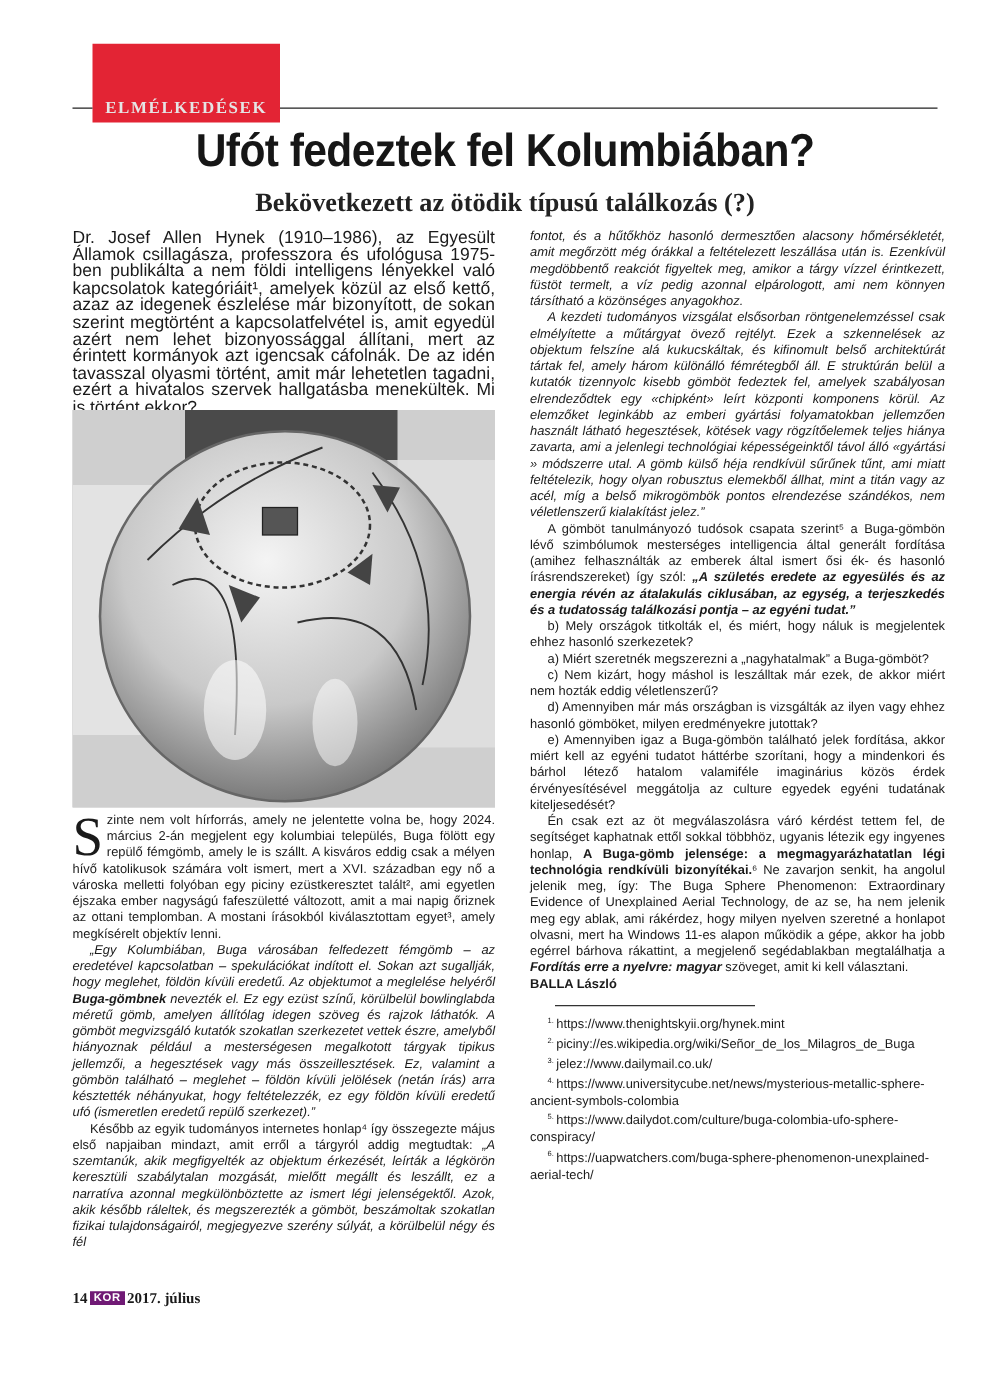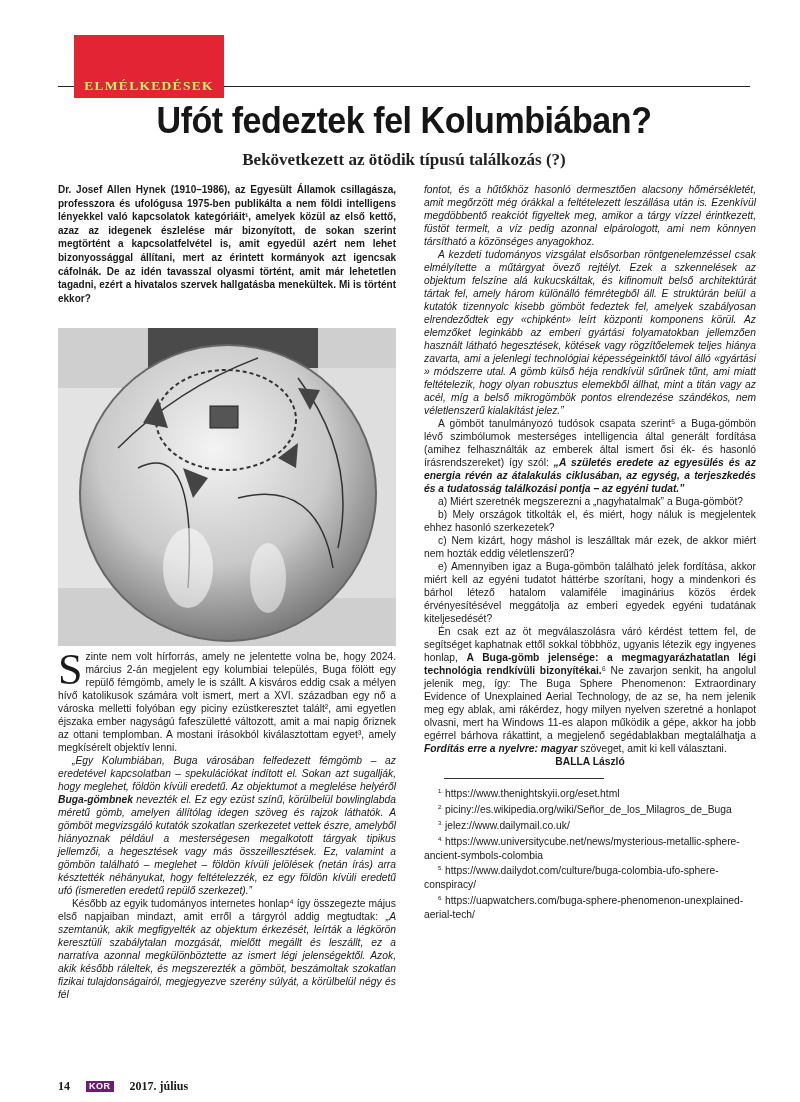--- a/index.html
+++ b/index.html
@@ -1,39 +1,39 @@
 <!DOCTYPE html>
 <html><head>
 <meta charset="utf-8">
 <style>
   html,body{margin:0;padding:0;background:#fff;}
   body{width:800px;height:1102px;position:relative;overflow:hidden;font-family:"Liberation Sans",sans-serif;color:#1a1a1a;}
   .section-tag{position:absolute;left:74px;top:35px;width:150px;height:63px;background:#e32434;}
-  .section-tag span{position:absolute;left:0;right:0;bottom:4px;text-align:center;color:#bef264;font-family:"Liberation Serif",serif;font-weight:bold;font-size:13.5px;letter-spacing:1.3px;}
+  .section-tag span{position:absolute;left:0;right:0;bottom:4px;text-align:center;color:#e5e5e5;font-family:"Liberation Serif",serif;font-weight:bold;font-size:13.5px;letter-spacing:1.3px;}
   .rule{position:absolute;top:86px;height:1px;background:#222;}
   .rule.l{left:58px;width:16px;}
   .rule.r{left:224px;width:526px;}
   .title{position:absolute;left:58px;width:692px;top:100px;text-align:center;font-family:"Liberation Sans",sans-serif;font-weight:bold;font-size:37px;letter-spacing:-0.5px;color:#161616;transform:scaleX(0.92);}
-  .subtitle{position:absolute;left:58px;width:692px;top:150px;text-align:center;font-family:"Liberation Serif",serif;font-weight:bold;font-size:17px;color:#222;}
+  .subtitle{position:absolute;left:58px;width:692px;top:150px;text-align:center;font-family:"Liberation Serif",serif;font-weight:bold;font-size:21px;color:#222;}
   .col{position:absolute;font-size:10.3px;line-height:13px;text-align:justify;}
   .col p{margin:0;}
   .left{left:58px;width:338px;}
   .right{left:424px;width:332px;}
-  .lead{top:183px;font-weight:bold;font-size:10px;line-height:13.6px;}
+  .lead{top:183px;font-weight:normal;font-size:14px;line-height:13.6px;}
   .photo{position:absolute;left:58px;top:328px;width:338px;height:318px;background:#bdbdbd;overflow:hidden;}
   .body1{top:650px;}
   .ind{text-indent:14px;}
   .it{font-style:italic;}
   .drop{float:left;font-family:"Liberation Serif",serif;font-size:44px;line-height:36px;margin:2px 3px 0 0;}
   .right-top{top:183px;}
-  .author{text-align:center;font-weight:bold;margin-top:1px;}
+  .author{text-align:left;font-weight:bold;margin-top:1px;}
   .fn-rule{width:160px;height:1px;background:#333;margin:10px 0 6px 20px;}
   .fn p{margin:0;font-size:10.3px;line-height:13.5px;}
   .fn .n{font-size:6px;vertical-align:super;margin-right:2px;}
-  .folio{position:absolute;left:58px;top:1079px;font-family:"Liberation Serif",serif;font-weight:bold;font-size:12px;display:flex;align-items:center;gap:16px;}
+  .folio{position:absolute;left:58px;top:1031px;font-family:"Liberation Serif",serif;font-weight:bold;font-size:12px;display:flex;align-items:center;gap:2px;}
   .logo{background:#701a75;color:#fff;font-family:"Liberation Sans",sans-serif;font-weight:bold;font-size:9px;padding:0 3px;line-height:11px;letter-spacing:0.5px;}
 </style>
 </head>
 <body>
 
 <div class="section-tag">
     <span>ELMÉLKEDÉSEK</span>
   </div>
 <div class="rule l"></div>
 <div class="rule r"></div>
@@ -80,29 +80,30 @@
 <div class="col left body1">
   <p><span class="drop">S</span><span>zinte nem volt hírforrás, amely ne jelentette volna be, hogy 2024. március 2-án megjelent egy kolumbiai település, Buga fölött egy repülő fémgömb, amely le is szállt. A kisváros eddig csak a mélyen hívő katolikusok számára volt ismert, mert a XVI. században egy nő a városka melletti folyóban egy piciny ezüstkeresztet talált², ami egyetlen éjszaka ember nagyságú fafeszületté változott, amit a mai napig őriznek az ottani templomban. A mostani írásokból kiválasztottam egyet³, amely megkísérelt objektív lenni.</span></p>
   <p class="ind it"><span>„Egy Kolumbiában, Buga városában felfedezett fémgömb – az eredetével kapcsolatban – spekulációkat indított el. Sokan azt sugallják, hogy meglehet, földön kívüli eredetű. Az objektumot a meglelése helyéről </span><b>Buga-gömbnek</b><span> nevezték el. Ez egy ezüst színű, körülbelül bowlinglabda méretű gömb, amelyen állítólag idegen szöveg és rajzok láthatók. A gömböt megvizsgáló kutatók szokatlan szerkezetet vettek észre, amelyből hiányoznak például a mesterségesen megalkotott tárgyak tipikus jellemzői, a hegesztések vagy más összeillesztések. Ez, valamint a gömbön található – meglehet – földön kívüli jelölések (netán írás) arra késztették néhányukat, hogy feltételezzék, ez egy földön kívüli eredetű ufó (ismeretlen eredetű repülő szerkezet).”</span></p>
   <p class="ind"><span>Később az egyik tudományos internetes honlap⁴ így összegezte május első napjaiban mindazt, amit erről a tárgyról addig megtudtak:</span> <span class="it">„A szemtanúk, akik megfigyelték az objektum érkezését, leírták a légkörön keresztüli szabálytalan mozgását, mielőtt megállt és leszállt, ez a narratíva azonnal megkülönböztette az ismert légi jelenségektől. Azok, akik később ráleltek, és megszerezték a gömböt, beszámoltak szokatlan fizikai tulajdonságairól, megjegyezve szerény súlyát, a körülbelül négy és fél</span></p>
 </div>
 
 <div class="col right right-top">
   <p class="it">fontot, és a hűtőkhöz hasonló dermesztően alacsony hőmérsékletét, amit megőrzött még órákkal a feltételezett leszállása után is. Ezenkívül megdöbbentő reakciót figyeltek meg, amikor a tárgy vízzel érintkezett, füstöt termelt, a víz pedig azonnal elpárologott, ami nem könnyen társítható a közönséges anyagokhoz.</p>
   <p class="ind it">A kezdeti tudományos vizsgálat elsősorban röntgenelemzéssel csak elmélyítette a műtárgyat övező rejtélyt. Ezek a szkennelések az objektum felszíne alá kukucskáltak, és kifinomult belső architektúrát tártak fel, amely három különálló fémrétegből áll. E struktúrán belül a kutatók tizennyolc kisebb gömböt fedeztek fel, amelyek szabályosan elrendeződtek egy «chipként» leírt központi komponens körül. Az elemzőket leginkább az emberi gyártási folyamatokban jellemzően használt látható hegesztések, kötések vagy rögzítőelemek teljes hiánya zavarta, ami a jelenlegi technológiai képességeinktől távol álló «gyártási » módszerre utal. A gömb külső héja rendkívül sűrűnek tűnt, ami miatt feltételezik, hogy olyan robusztus elemekből állhat, mint a titán vagy az acél, míg a belső mikrogömbök pontos elrendezése szándékos, nem véletlenszerű kialakítást jelez.”</p>
   <p class="ind"><span>A gömböt tanulmányozó tudósok csapata szerint⁵ a Buga-gömbön lévő szimbólumok mesterséges intelligencia által generált fordítása (amihez felhasználták az emberek által ismert ősi ék- és hasonló írásrendszereket) így szól: </span><b class="it">„A születés eredete az egyesülés és az energia révén az átalakulás ciklusában, az egység, a terjeszkedés és a tudatosság találkozási pontja – az egyéni tudat.”</b></p>
+  <p class="ind">b) Mely országok titkolták el, és miért, hogy náluk is megjelentek ehhez hasonló szerkezetek?</p>
   <p class="ind">a) Miért szeretnék megszerezni a „nagyhatalmak” a Buga-gömböt?</p>
-  <p class="ind">b) Mely országok titkolták el, és miért, hogy náluk is megjelentek ehhez hasonló szerkezetek?</p>
   <p class="ind">c) Nem kizárt, hogy máshol is leszálltak már ezek, de akkor miért nem hozták eddig véletlenszerű?</p>
-  <p class="ind">e) Amennyiben igaz a Buga-gömbön található jelek fordítása, akkor miért kell az egyéni tudatot háttérbe szorítani, hogy a mindenkori és bárhol létező hatalom valamiféle imaginárius közös érdek érvényesítésével meggátolja az emberi egyedek egyéni tudatának kiteljesedését?</p>
+  <p class="ind">d) Amennyiben már más országban is vizsgálták az ilyen vagy ehhez hasonló gömböket, milyen eredményekre jutottak?</p>
+  <p class="ind">e) Amennyiben igaz a Buga-gömbön található jelek fordítása, akkor miért kell az egyéni tudatot háttérbe szorítani, hogy a mindenkori és bárhol létező hatalom valamiféle imaginárius közös érdek érvényesítésével meggátolja az culture egyedek egyéni tudatának kiteljesedését?</p>
   <p class="ind"><span>Én csak ezt az öt megválaszolásra váró kérdést tettem fel, de segítséget kaphatnak ettől sokkal többhöz, ugyanis létezik egy ingyenes honlap, </span><b>A Buga-gömb jelensége: a megmagyarázhatatlan légi technológia rendkívüli bizonyítékai.</b><span>⁶ Ne zavarjon senkit, ha angolul jelenik meg, így: The Buga Sphere Phenomenon: Extraordinary Evidence of Unexplained Aerial Technology, de az se, ha nem jelenik meg egy ablak, ami rákérdez, hogy milyen nyelven szeretné a honlapot olvasni, mert ha Windows 11-es alapon működik a gépe, akkor ha jobb egérrel bárhova rákattint, a megjelenő segédablakban megtalálhatja a </span><b class="it">Fordítás erre a nyelvre: magyar</b><span> szöveget, amit ki kell választani.</span></p>
   <p class="author">BALLA László</p>
   <div class="fn-rule"></div>
   <div class="fn">
-    <p class="ind"><span class="n">1.</span><span>https://www.thenightskyii.org/eset.html</span></p>
+    <p class="ind"><span class="n">1.</span><span>https://www.thenightskyii.org/hynek.mint</span></p>
     <p class="ind"><span class="n">2.</span><span>piciny://es.wikipedia.org/wiki/Señor_de_los_Milagros_de_Buga</span></p>
     <p class="ind"><span class="n">3.</span><span>jelez://www.dailymail.co.uk/</span></p>
     <p class="ind"><span class="n">4.</span><span>https://www.universitycube.net/news/mysterious-metallic-sphere-ancient-symbols-colombia</span></p>
     <p class="ind"><span class="n">5.</span><span>https://www.dailydot.com/culture/buga-colombia-ufo-sphere-conspiracy/</span></p>
     <p class="ind"><span class="n">6.</span><span>https://uapwatchers.com/buga-sphere-phenomenon-unexplained-aerial-tech/</span></p>
   </div>
 </div>
 
 <div class="folio">
   <span>14</span>

